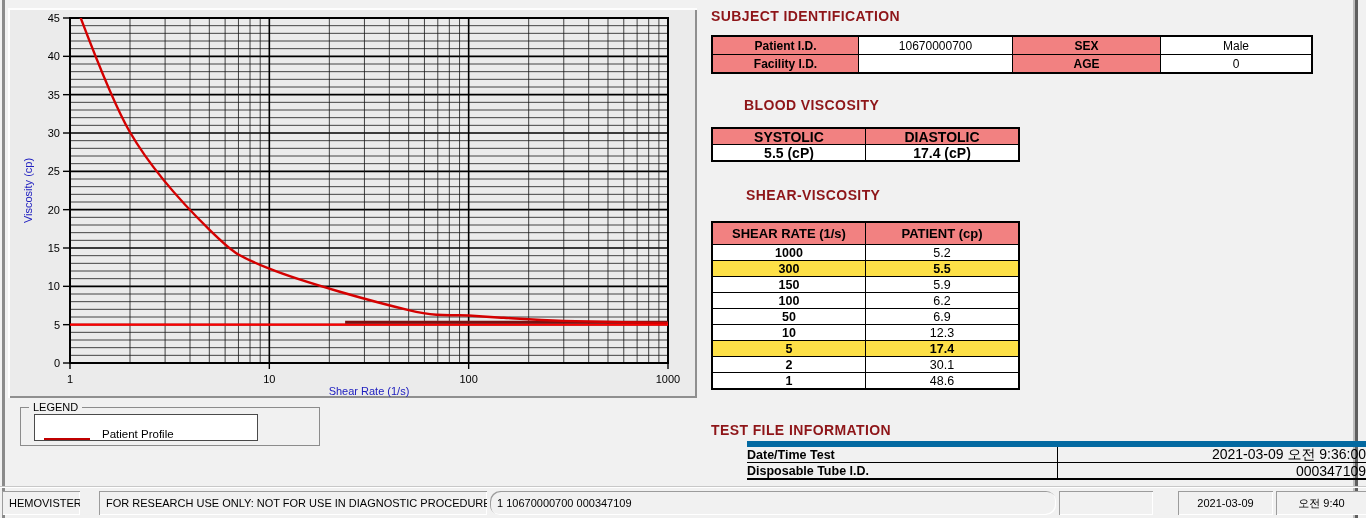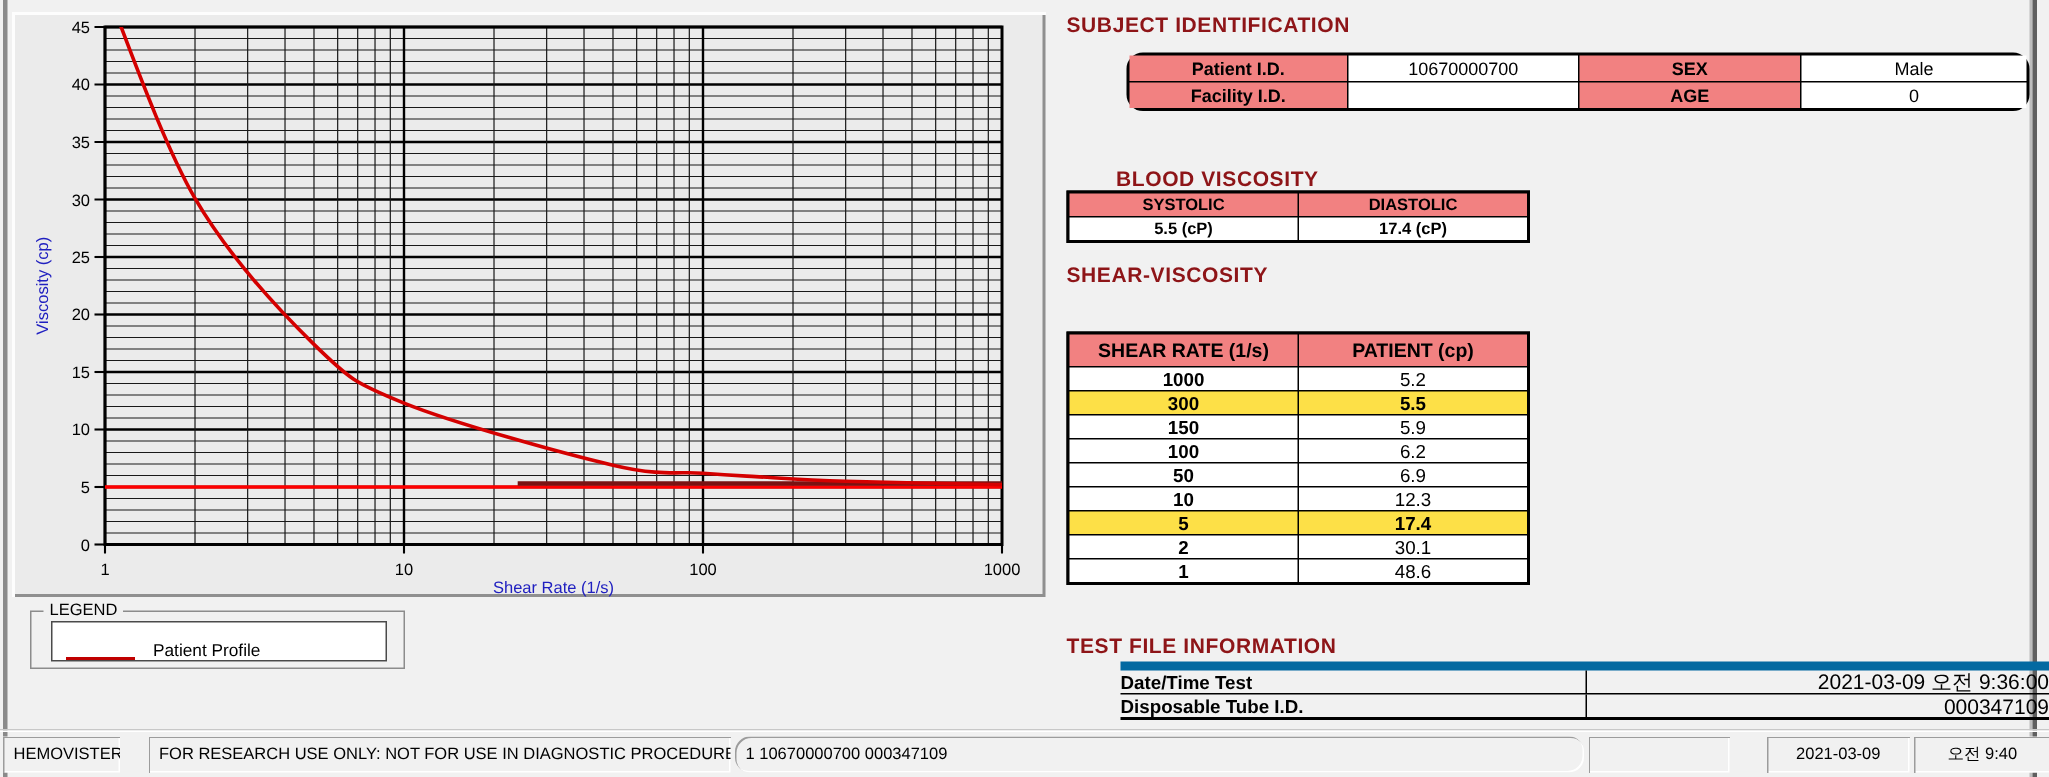--- a/index.html
+++ b/index.html
@@ -21,21 +21,21 @@
   .chart-panel {
     left:8px; top:8px; width:689px; height:390px;
     background:#ebebeb;
     box-shadow: inset 2px 2px 0 #fdfdfd, inset -2px -2px 0 #8f8f8f;
   }
   .chart-panel svg { display:block; }
   svg text { font-family:"Liberation Sans","DejaVu Sans",sans-serif; }
 
   
   .legend-box {
-    left:20px; top:407px; width:250px; height:39px;
+    left:20px; top:407px; width:300px; height:39px;
     border:1px solid #8c8c8c;
   }
   .legend-title {
     position:absolute; top:-7px; left:8px;
     background:#f1f1f1; padding:0 4px;
     font-size:11px; color:#000;
   }
   .legend-inner {
     position:absolute; left:13px; top:6px; width:224px; height:27px;
     background:#fff; border:1px solid #4a4a4a;
@@ -53,23 +53,23 @@
 
   
   .gtable { display:grid; gap:1px; background:#000; border:2px solid #000; }
   .cell {
     display:flex; align-items:center; justify-content:center;
     background:#fff; font-size:12px;
   }
   .cell.hdr { background:#f28181; font-weight:bold; }
   .cell.hl  { background:#fde047; font-weight:bold; }
 
-  .subject-grid { left:751px; top:35px; grid-template-columns:145px 153px 147px 150px; grid-auto-rows:17px;border-radius:11px; }
+  .subject-grid { left:711px; top:35px; grid-template-columns:145px 153px 147px 150px; grid-auto-rows:17px; }
   .blood-grid   { left:711px; top:127px; grid-template-columns:152px 152px; grid-auto-rows:15px; }
-  .blood-grid .cell { font-weight:bold; font-size:11px; }
+  .blood-grid .cell { font-weight:bold; font-size:14px; }
   .shear-grid   { left:711px; top:221px; grid-template-columns:152px 152px; grid-template-rows:21px repeat(9,15px); }
   .shear-grid .cell { font-size:12.5px; }
   .shear-grid .cell.hdr { font-size:13px; }
   .shear-grid .cell.rate { font-weight:bold; }
 
   
   .tfi { left:711px; top:441px; width:624px; border-top:6px solid #0369a1;margin-left:36px; }
   .tfi-row { display:flex; height:16px; border-bottom:1px solid #000; }
   .tfi-row:last-child { height:17px; border-bottom:2px solid #000; }
   .tfi-label { width:310px; display:flex; align-items:center; font-weight:bold; font-size:12.5px; }
@@ -228,29 +228,29 @@
   <div class="cell hdr">Patient I.D.</div>
   <div class="cell">10670000700</div>
   <div class="cell hdr">SEX</div>
   <div class="cell">Male</div>
   <div class="cell hdr">Facility I.D.</div>
   <div class="cell"></div>
   <div class="cell hdr">AGE</div>
   <div class="cell">0</div>
 </div>
 
-<div class="abs sec-title" style="top:111px;padding-left:33px;">BLOOD VISCOSITY</div>
+<div class="abs sec-title" style="top:97px;padding-left:33px;">BLOOD VISCOSITY</div>
 <div class="abs gtable blood-grid">
   <div class="cell hdr">SYSTOLIC</div>
   <div class="cell hdr">DIASTOLIC</div>
   <div class="cell">5.5 (cP)</div>
   <div class="cell">17.4 (cP)</div>
 </div>
 
-<div class="abs sec-title" style="top:175px;">SHEAR-VISCOSITY</div>
+<div class="abs sec-title" style="top:187px;margin-left:35px;">SHEAR-VISCOSITY</div>
 <div class="abs gtable shear-grid">
   <div class="cell hdr">SHEAR RATE (1/s)</div>
   <div class="cell hdr">PATIENT (cp)</div>
 
   <div class="cell rate">1000</div>
   <div class="cell">5.2</div>
 
   <div class="cell rate hl">300</div>
   <div class="cell hl">5.5</div>
 

